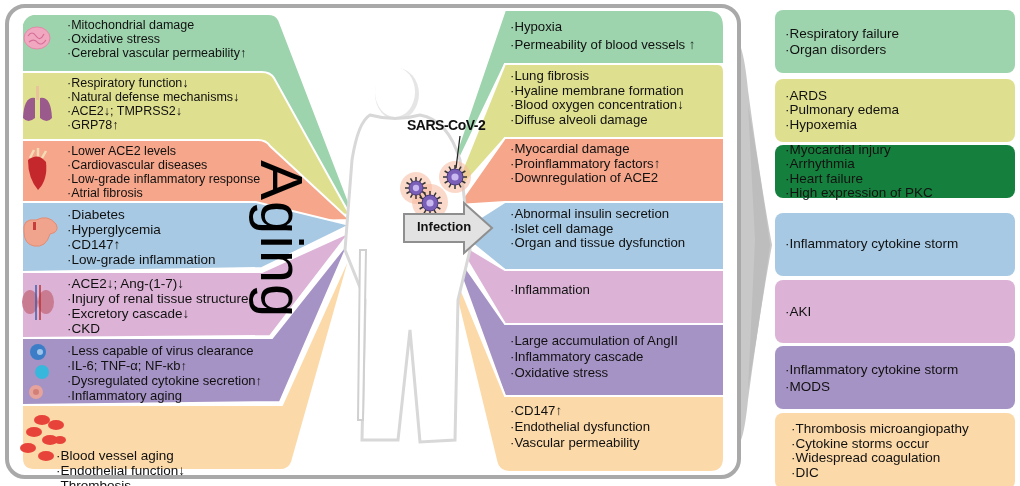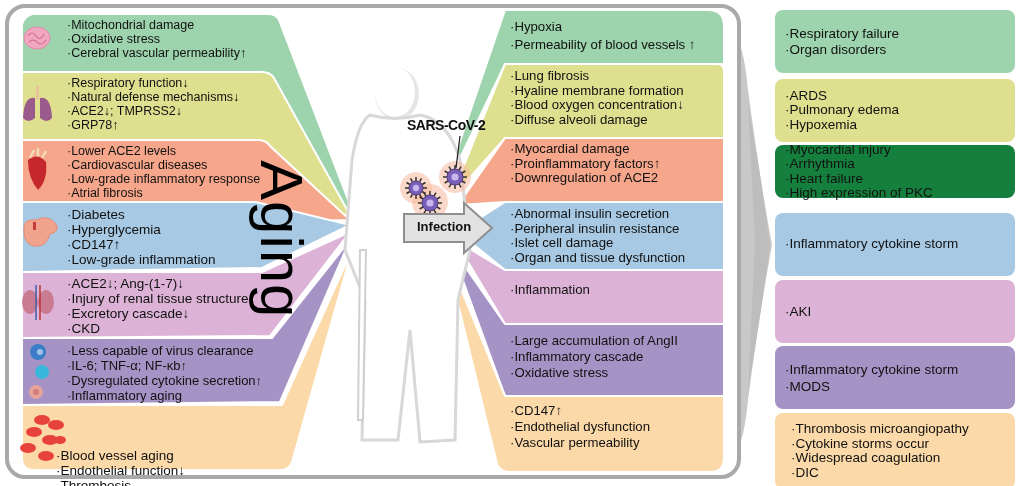--- a/index.html
+++ b/index.html
@@ -210,21 +210,20 @@
       <div>·Blood oxygen concentration↓</div>
       <div>·Diffuse alveoli damage</div>
     </div>
     <div class="txt" style="left:510px;top:142px;">
       <div>·Myocardial damage</div>
       <div>·Proinflammatory factors↑</div>
       <div>·Downregulation of ACE2</div>
     </div>
     <div class="txt" style="left:510px;top:207px;">
       <div>·Abnormal insulin secretion</div>
-      <div>·Peripheral insulin resistance</div>
       <div>·Islet cell damage</div>
       <div>·Organ and tissue dysfunction</div>
     </div>
     <div class="txt" style="left:510px;top:283px;">
       <div>·Inflammation</div>
     </div>
     <div class="txt" style="left:510px;top:333px;line-height:16px;">
       <div>·Large accumulation of AngII</div>
       <div>·Inflammatory cascade</div>
       <div>·Oxidative stress</div>

